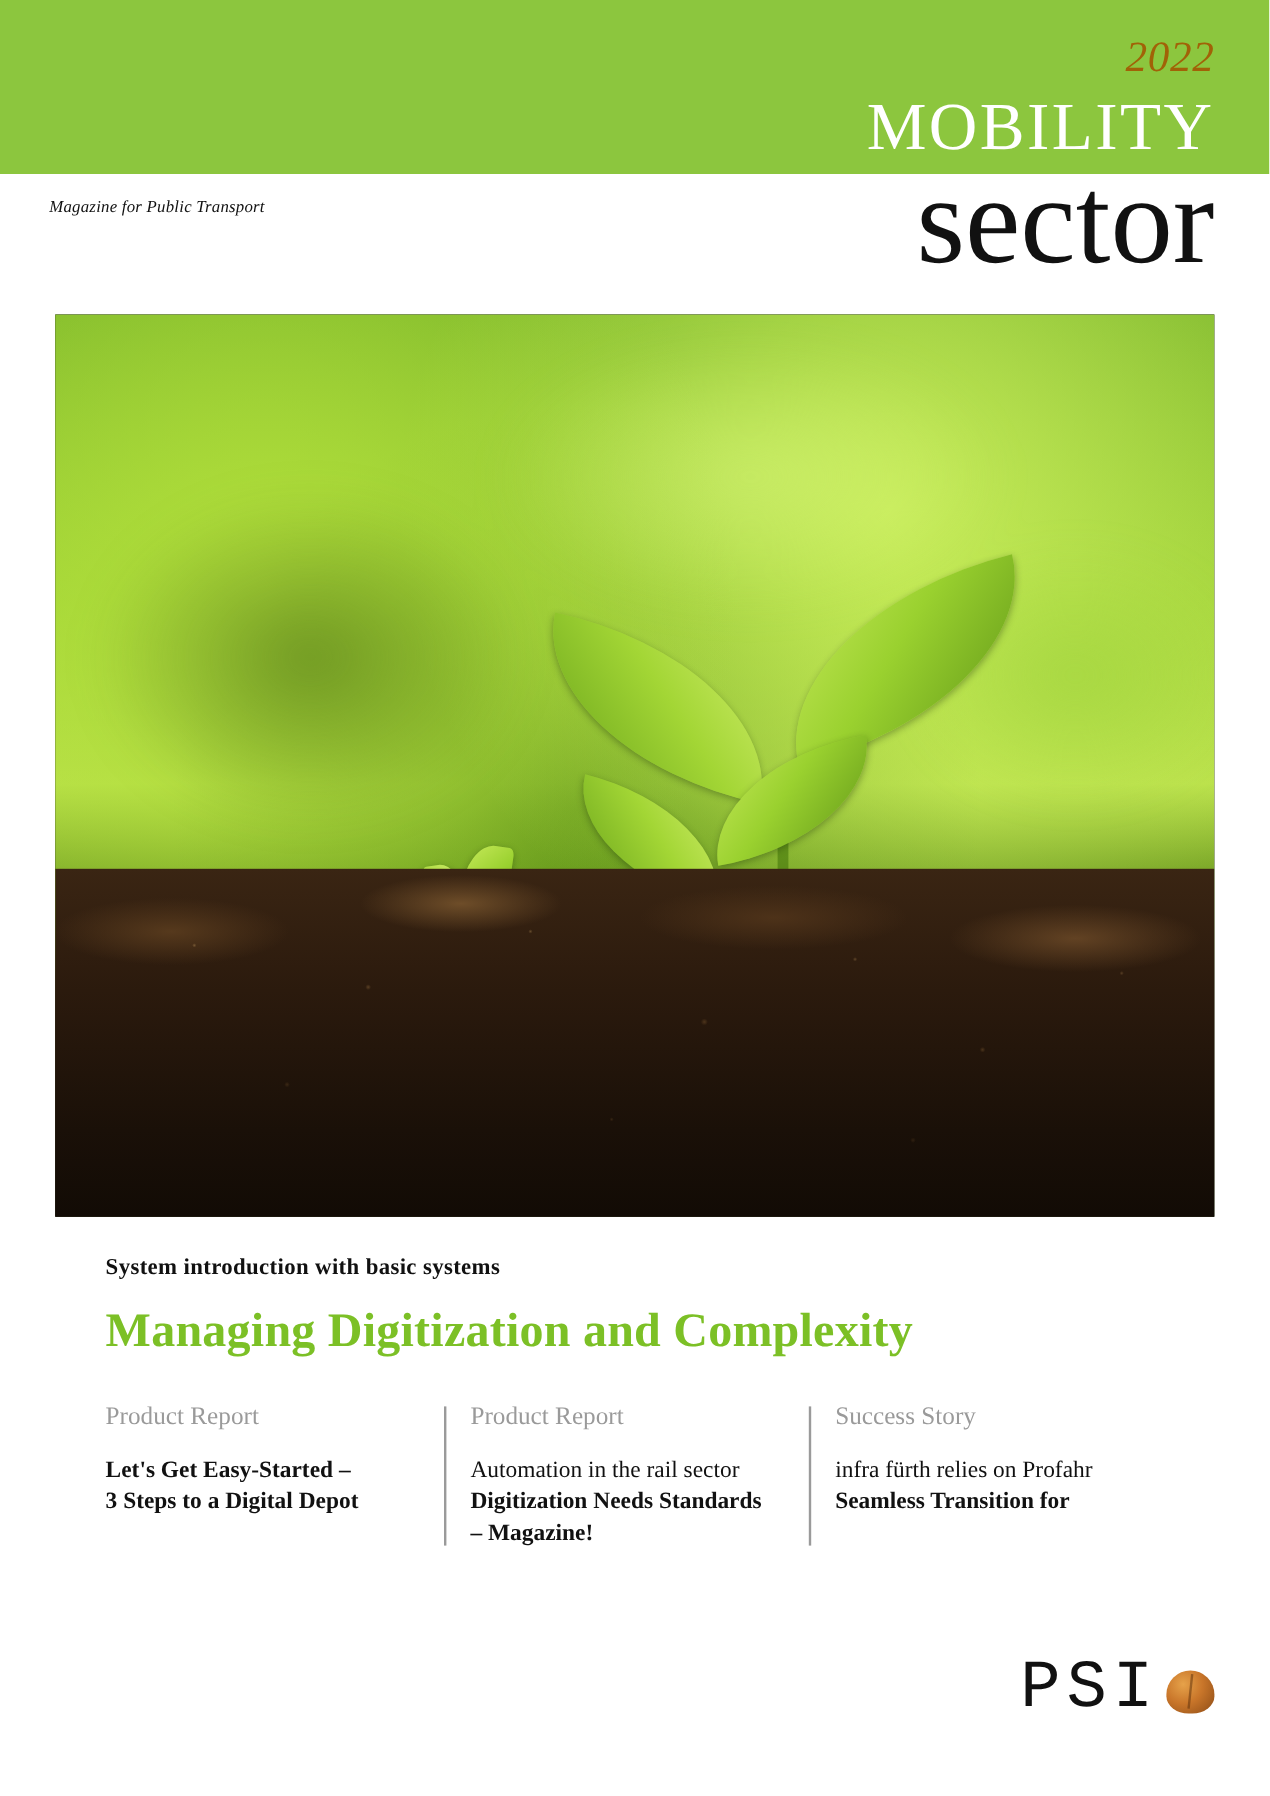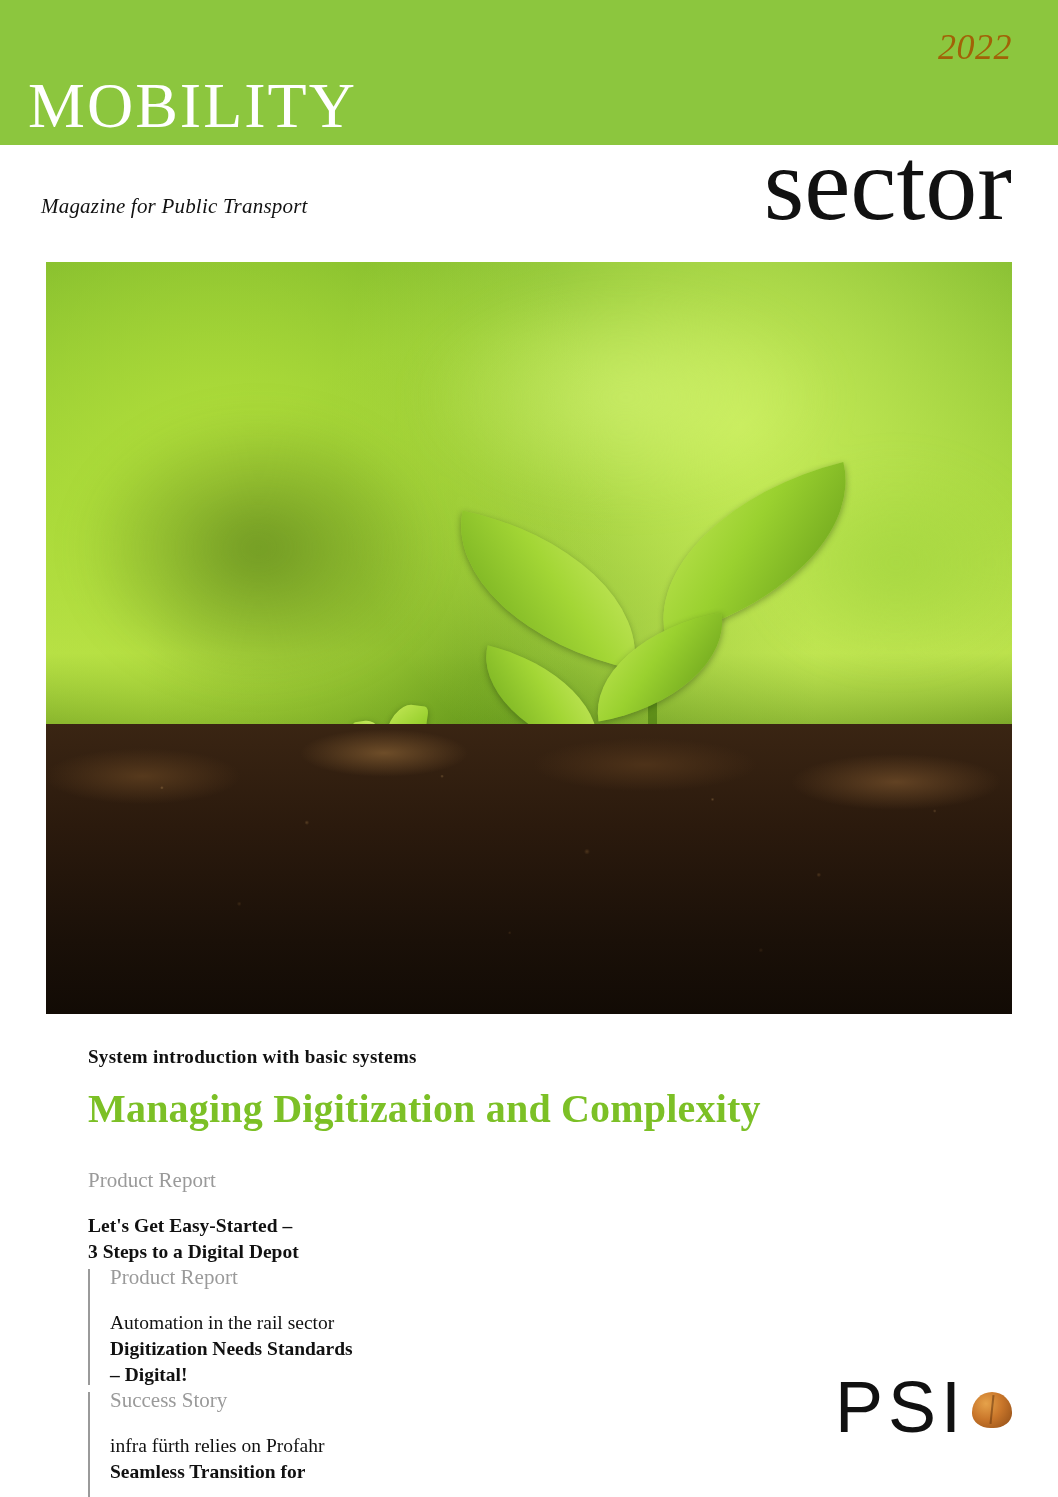--- a/index.html
+++ b/index.html
@@ -35,49 +35,47 @@
     font-style: italic;
     font-size: 36px;
     color: #a16207;
     letter-spacing: 0.5px;
   }
   .title-mobility {
     position: absolute;
     left: 0;
     top: 64px;
     width: 1012px;
-    text-align: left;
-    font-family: "Liberation Serif", serif;
-    font-size: 64px;
+    text-align: right;
+    font-family: "Liberation Serif", serif;
+    font-size: 56px;
     line-height: 84px;
     letter-spacing: 2px;
     color: #ffffff;
-    padding-left: 28px;
   }
   .title-manager {
     position: absolute;
     left: 0;
     top: 132px;
     width: 1012px;
     text-align: right;
     font-family: "Liberation Serif", serif;
     font-size: 104px;
     line-height: 104px;
     color: #111111;
   }
   .subtitle {
     position: absolute;
     left: 41px;
     top: 166px;
     font-family: "Liberation Serif", serif;
     font-style: italic;
-    font-size: 21px;
+    font-size: 14px;
     color: #111111;
     letter-spacing: 0.2px;
-    margin-top: 28px;
   }
 
   
   .cover-photo {
     position: absolute;
     left: 46px;
     top: 262px;
     width: 966px;
     height: 752px;
     overflow: hidden;
@@ -192,21 +190,20 @@
   }
 
   
   .teasers {
     position: absolute;
     left: 88px;
     top: 1168px;
     width: 890px;
     display: flex;
     gap: 0;
-    flex-direction: column;
   }
   .teaser {
     width: 290px;
     padding-left: 0;
     position: relative;
   }
   .teaser + .teaser {
     padding-left: 22px;
   }
   .teaser + .teaser::before {
@@ -236,22 +233,22 @@
 
   
   .logo {
     position: absolute;
     right: 46px;
     bottom: 56px;
     display: flex;
     align-items: center;
   }
   .logo-text {
-    font-family: Liberation Sans, sans-serif;
-    font-size: 72px;
+    font-family: Liberation Mono, monospace;
+    font-size: 56px;
     letter-spacing: 5px;
     color: #111111;
     line-height: 68px;
   }
   .logo-mark {
     width: 40px;
     height: 36px;
     margin-left: 6px;
     margin-bottom: -6px;
     border-radius: 52% 52% 48% 48% / 58% 58% 42% 42%;
@@ -313,21 +310,21 @@
   <div class="teasers">
     <div class="teaser">
       <div class="teaser-label">Product Report</div>
       <div class="teaser-line bold">Let's Get Easy-Started –</div>
       <div class="teaser-line bold">3 Steps to a Digital Depot</div>
     </div>
     <div class="teaser">
       <div class="teaser-label">Product Report</div>
       <div class="teaser-line">Automation in the rail sector</div>
       <div class="teaser-line bold">Digitization Needs Standards</div>
-      <div class="teaser-line bold">– Digital!</div>
+      <div class="teaser-line bold">– Magazine!</div>
     </div>
     <div class="teaser">
       <div class="teaser-label">Success Story</div>
       <div class="teaser-line">infra fürth relies on Profahr</div>
       <div class="teaser-line bold">Seamless Transition for</div>
     </div>
   </div>
 
   <div class="logo">
     <div class="logo-text">PSI</div>

